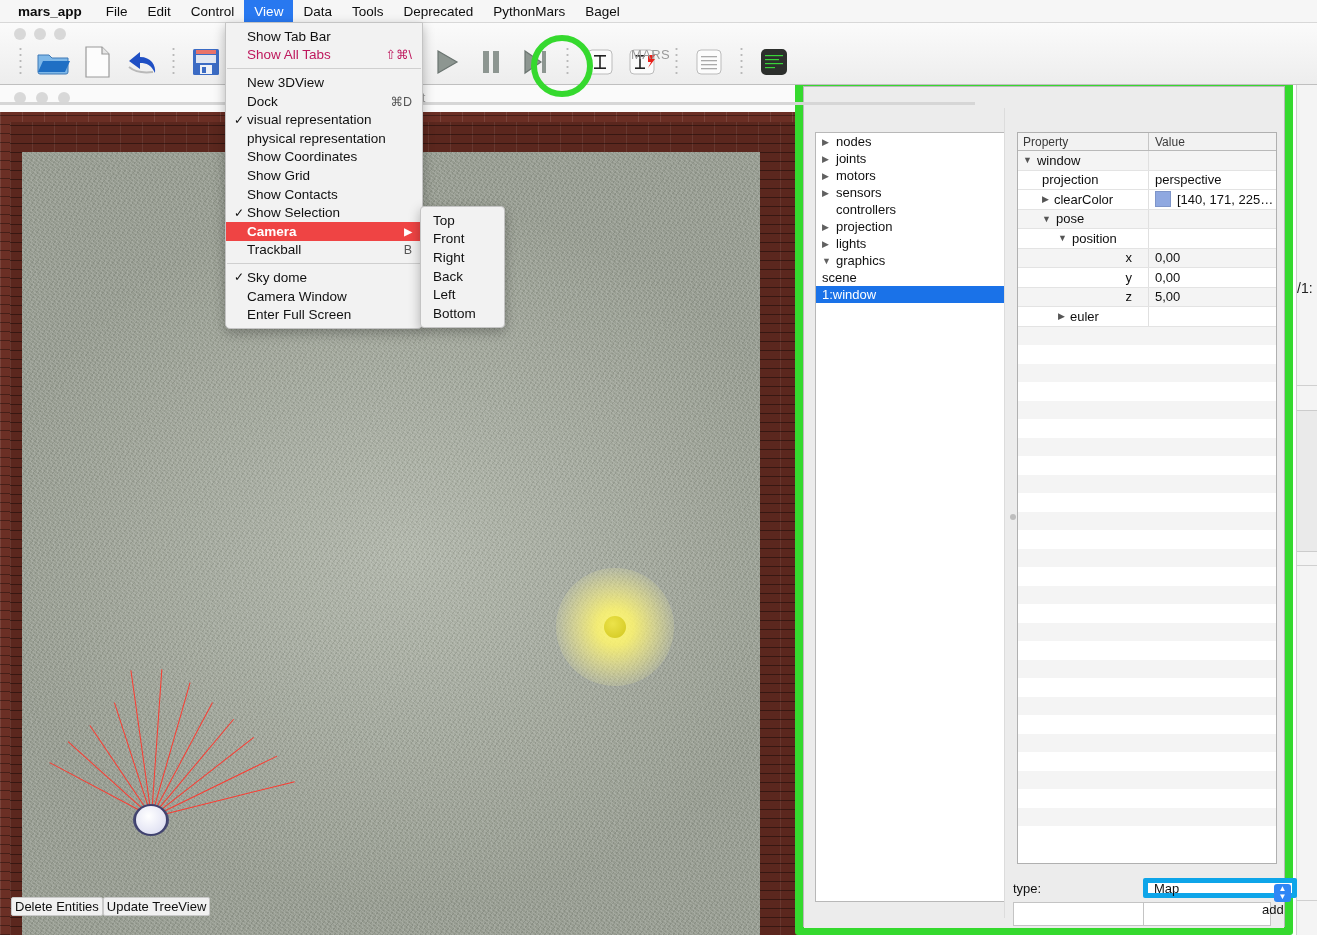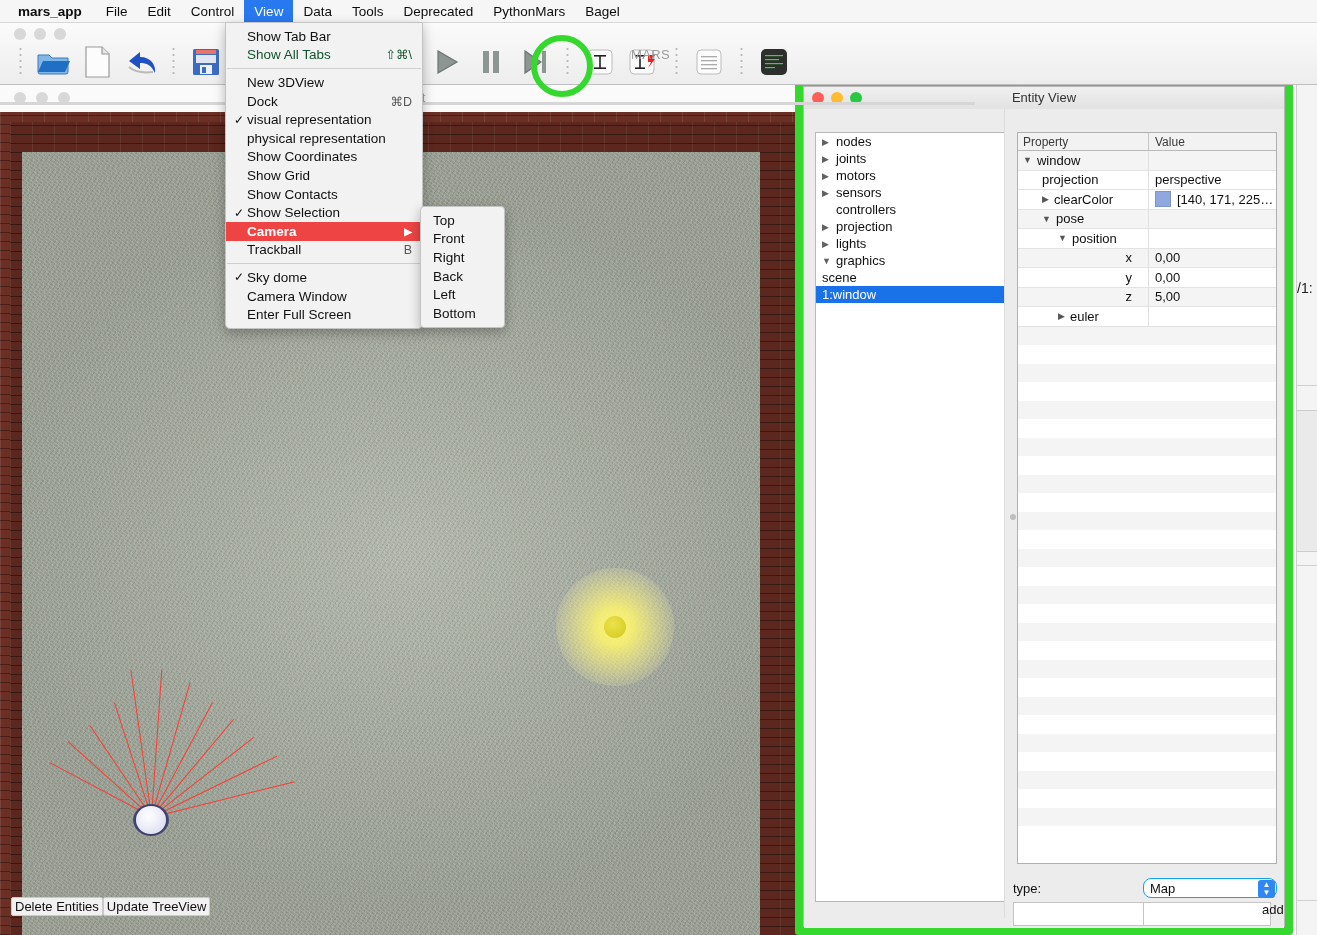--- a/index.html
+++ b/index.html
@@ -136,21 +136,21 @@
     box-shadow:0 4px 12px rgba(0,0,0,.28);
     padding:4px 0;font-size:13.5px;color:#101010;
   }
   .mi{
     display:flex;align-items:center;height:18.6px;padding:0 10px 0 8px;position:relative;
     white-space:nowrap;
   }
   .mi .chk{width:13px;display:inline-block;font-size:12px;color:#111;}
   .mi .lbl{flex:1;}
   .mi .key{color:#555;font-size:12.5px;margin-left:10px;}
-  .mi.disabled .lbl,.mi.disabled .key{color:#14532d;}
+  .mi.disabled .lbl,.mi.disabled .key{color:#be185d;}
   .mi.sel{background:#ef4444;color:#fff;font-weight:bold;}
   .mi.sel .chk{color:#fff;}
   .mi .arrow{font-size:10px;margin-left:auto;padding-left:8px;}
   .mi-sep{height:1px;background:#cfcfcf;margin:4px 1px;}
 
   .submenu{
     position:absolute;left:420px;top:206px;width:83px;
     background:#f2f2f2;border:1px solid #c4c4c4;border-radius:4px;
     box-shadow:0 4px 12px rgba(0,0,0,.28);
     padding:4px 0;font-size:13.5px;color:#101010;
@@ -218,22 +218,22 @@
   }
   .split-line{position:absolute;left:1004px;top:108px;width:1px;height:810px;background:#dcdcdc;}
 
   .btn-flat{
     background:#f1f1f1;border:1px solid #c9c9c9;border-radius:2px;font-size:13px;color:#0f0f0f;
     font-family:"Liberation Sans", sans-serif;padding:1px 3px;box-sizing:border-box;
   }
   .ev-btn-row{position:absolute;left:11px;top:897px;display:flex;}
   .type-label{position:absolute;left:1013px;top:881px;font-size:13px;color:#111;}
   .type-select{
-    position:absolute;left:1143px;top:878px;width:134px;height:20px;
-    background:#fff;border:1px solid #0ea5e9;border-radius:8px;font-size:13px;color:#111;
+    position:absolute;left:1143px;top:878px;width:154px;height:20px;
+    background:#fff;border:5px solid #0ea5e9;border-radius:2px;font-size:13px;color:#111;
     display:flex;align-items:center;padding-left:6px;box-sizing:border-box;
   }
   .type-select .stepper{
     position:absolute;right:1px;top:1px;width:17px;height:18px;border-radius:3px;
     background:#2f86f5;display:flex;flex-direction:column;align-items:center;justify-content:center;
     color:#fff;font-size:8px;line-height:8px;
   }
   .in1{position:absolute;left:1013px;top:902px;width:128px;height:20px;background:#fff;border:1px solid #c4c4c4;}
   .in2{position:absolute;left:1143px;top:902px;width:122px;height:20px;background:#fff;border:1px solid #c4c4c4;}
   .add-btn{position:absolute;left:1262px;top:902px;font-size:13px;color:#111;}
@@ -283,28 +283,20 @@
     <div class="ray" style="left:151px;top:705px;width:112px;transform:rotate(-138deg);"></div>
     <div class="ray" style="left:151px;top:705px;width:115px;transform:rotate(-152deg);"></div>
 
     <div class="robot-body"></div>
     <div class="robot"></div>
   </div>
 </div>
 
 <div class="entity-outline"></div>
 <div class="entity-win">
-  <div class="ev-titlebar">
-    <div class="ev-traffic">
-      <div class="d r"></div>
-      <div class="d y"></div>
-      <div class="d g"></div>
-    </div>
-    <div class="ev-title">Entity View</div>
-  </div>
   <div class="ev-body">
     <div class="tree-panel" id="tree-panel">
         <div class="tree-row">
           <span class="tw">▶</span>
           <span>nodes</span>
         </div>
         <div class="tree-row">
           <span class="tw">▶</span>
           <span>joints</span>
         </div>

